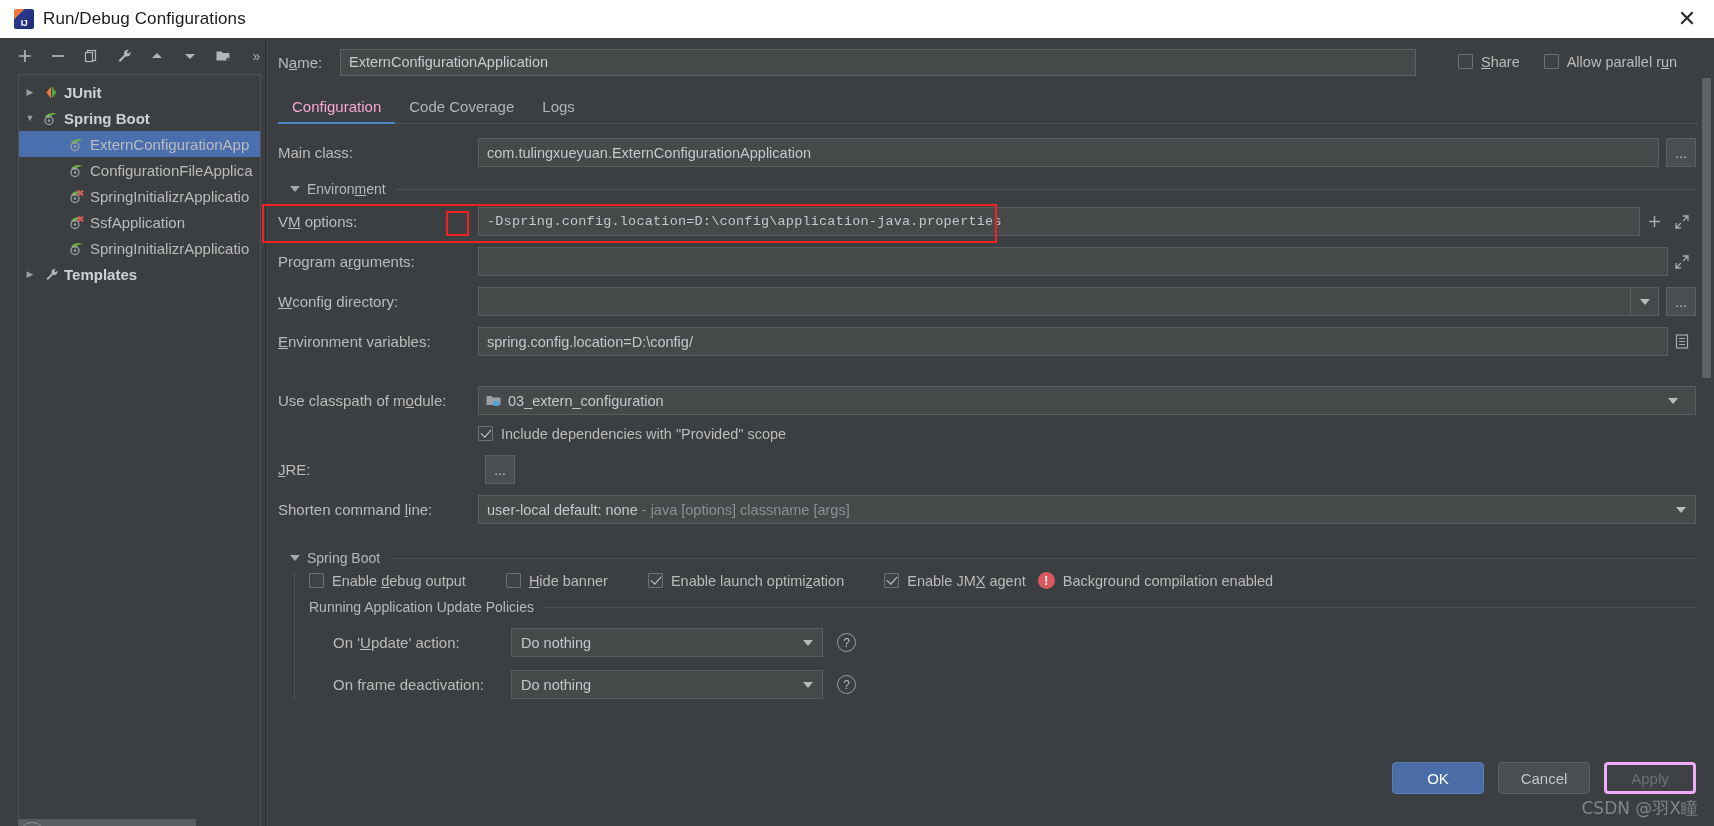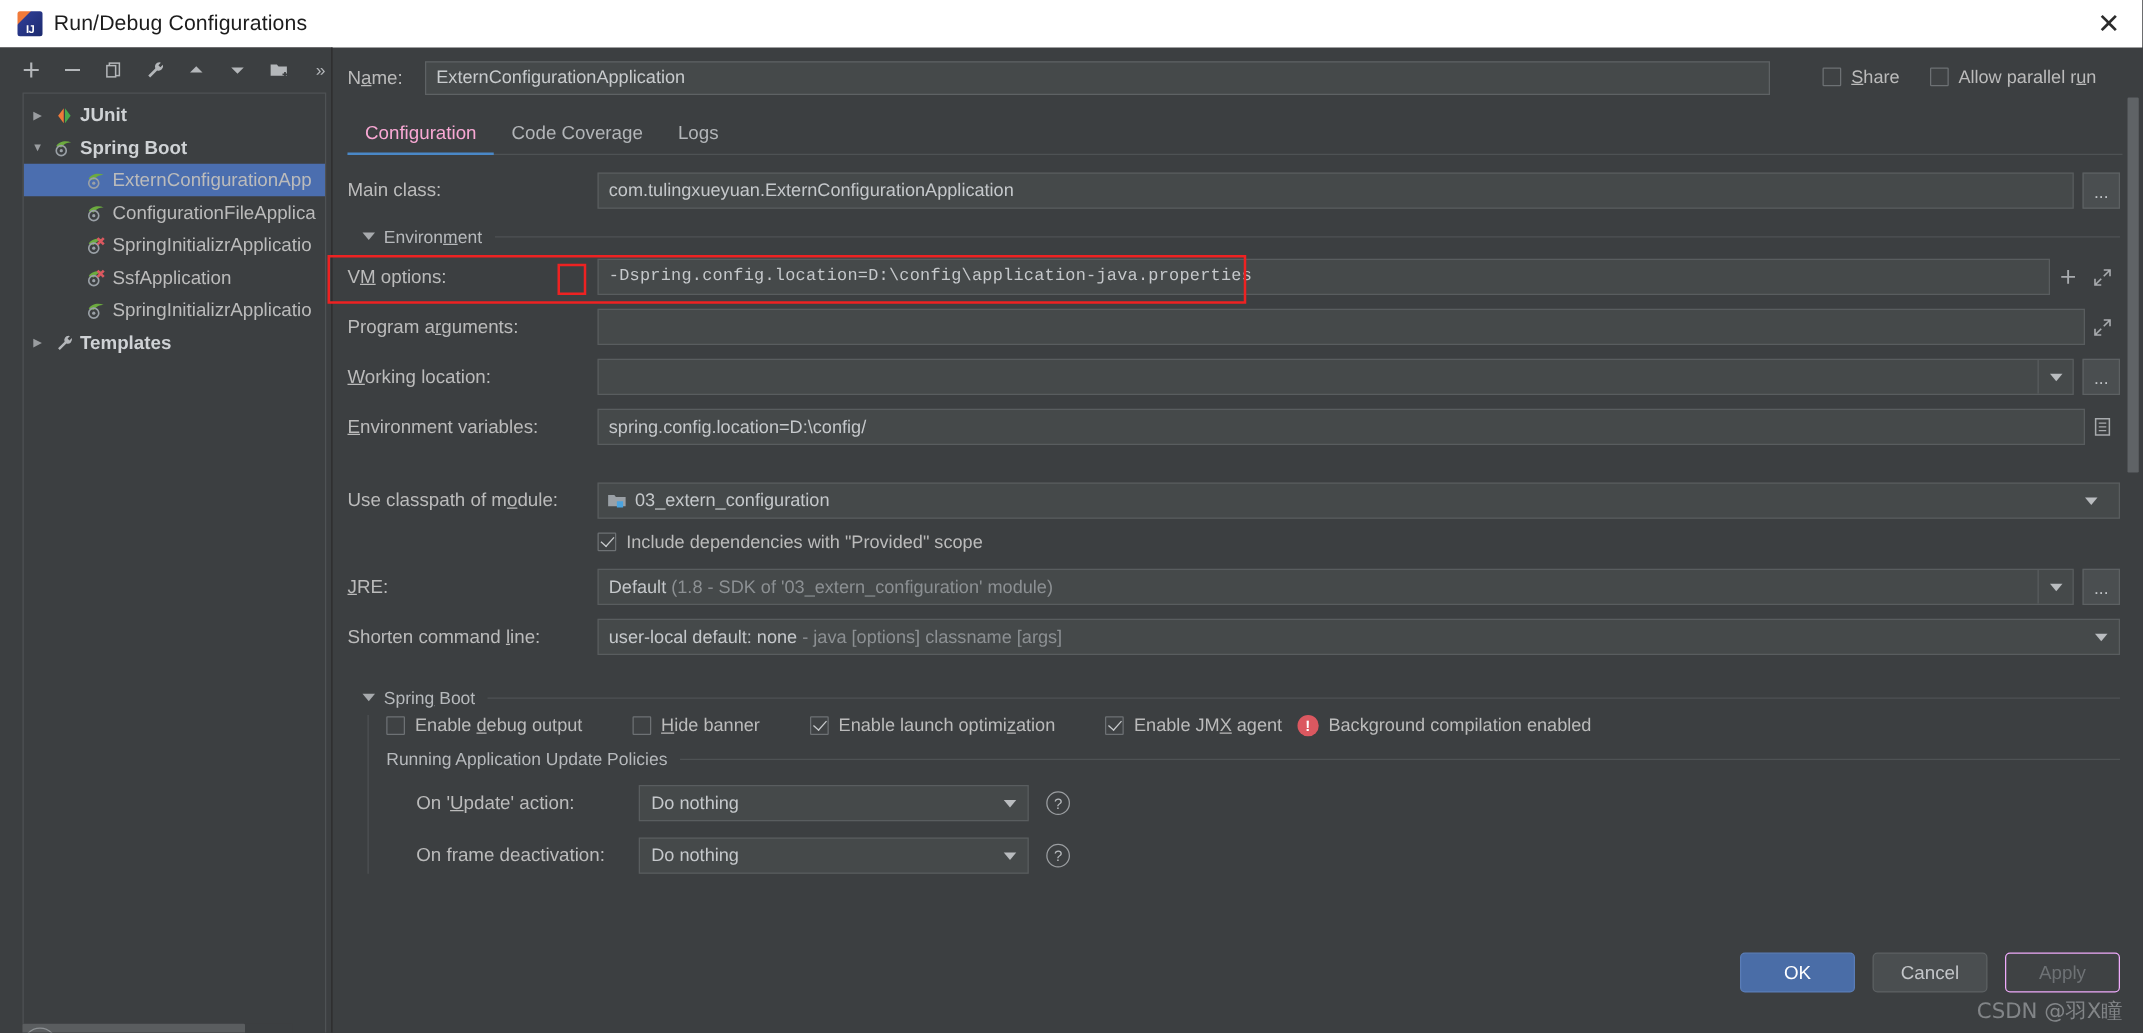--- a/index.html
+++ b/index.html
@@ -223,21 +223,21 @@
   .footer {
     position: absolute; left: 0; right: 0; bottom: 0; height: 64px;
     display: flex; justify-content: flex-end; padding-right: 18px; gap: 14px;
   }
   .btn {
     min-width: 92px; height: 32px; border-radius: 4px; font-size: 15px;
     display: flex; align-items: center; justify-content: center; cursor: pointer;
   }
   .btn.primary { background: #4a6da7; color: #ffffff; border: 1px solid #5a7db7; }
   .btn.normal { background: #4a4e50; color: #c3c6c9; border: 1px solid #5d6163; }
-  .btn.disabled { background: #3f4244; color: #6e7275; border: 1px solid #f0abfc; }
+  .btn.disabled { background: #3f4244; color: #6e7275; border: 3px solid #f0abfc; }
 
   .watermark {
     position: absolute; right: 16px; bottom: 6px;
     font-size: 17px; color: #8f9295; opacity: .85;
     font-family: "DejaVu Sans", sans-serif; pointer-events: none;
   }
 </style>
 </head>
 <body>
 
@@ -451,21 +451,21 @@
         <div class="lbl"><span>Program a</span><u>r</u><span>guments:</span></div>
         <div class="fld"></div>
         <div class="ico-btn">
           <svg width="14" height="14" viewBox="0 0 14 14">
               <path d="M8 1h5v5M13 1L8 6M6 13H1V8M1 13l5-5" stroke="#a8abae" stroke-width="1.3" fill="none"></path>
             </svg>
         </div>
       </div>
 
       <div class="row">
-        <div class="lbl"><u>W</u><span>orking location:</span></div>
+        <div class="lbl"><u>W</u><span>config directory:</span></div>
         <div class="fld" style="padding:0">
           <span style="flex:1;padding-left:8px"></span>
           <span class="drop-arrow">
               <i></i>
             </span>
         </div>
         <div class="btn-sq">...</div>
       </div>
 
       <div class="row" style="margin-bottom:30px">
@@ -498,29 +498,20 @@
       <div class="row" style="margin-bottom:13px">
         <div class="lbl"></div>
         <div class="chk on">
           <span class="box"></span>
           <span class="txt">Include dependencies with "Provided" scope</span>
         </div>
       </div>
 
       <div class="row">
         <div class="lbl"><u>J</u><span>RE:</span></div>
-        <div class="fld" style="padding:0">
-          <span style="flex:1;padding-left:8px">
-            <span>Default</span>
-            <span class="sub">(1.8 - SDK of '03_extern_configuration' module)</span>
-          </span>
-          <span class="drop-arrow">
-              <i></i>
-            </span>
-        </div>
         <div class="btn-sq">...</div>
       </div>
 
       <div class="row" style="margin-bottom:26px">
         <div class="lbl"><span>Shorten command </span><u>l</u><span>ine:</span></div>
         <div class="fld" style="padding:0">
           <span style="flex:1;padding-left:8px">
             <span>user-local default: none</span>
             <span class="sub">- java [options] classname [args]</span>
           </span>

